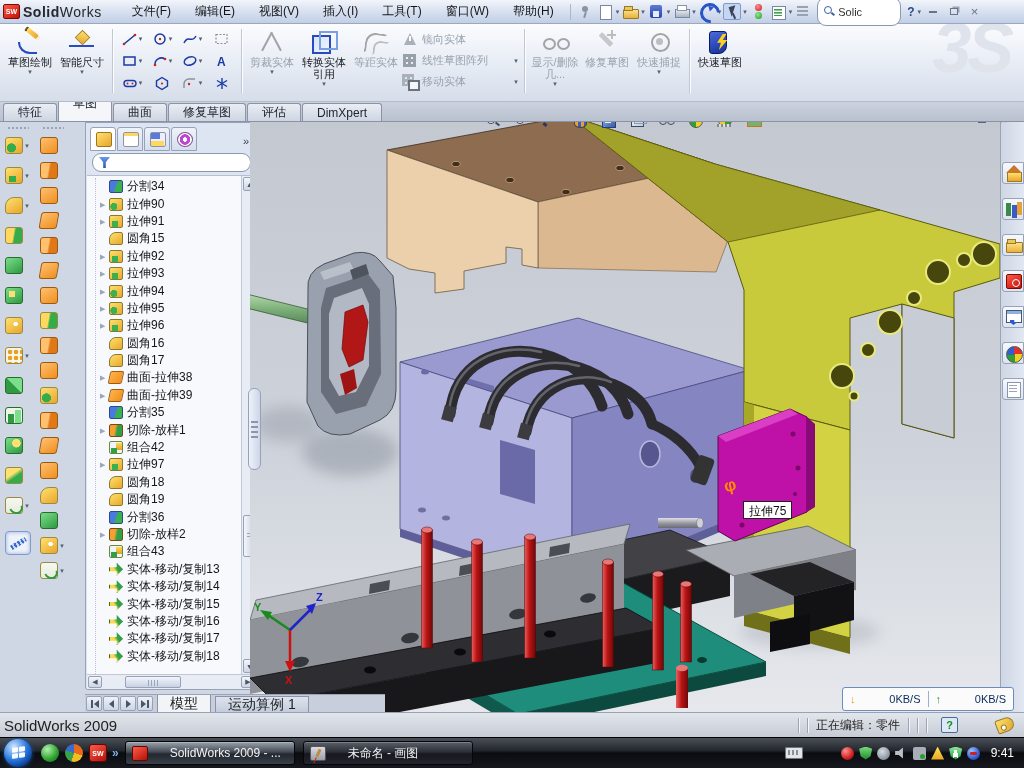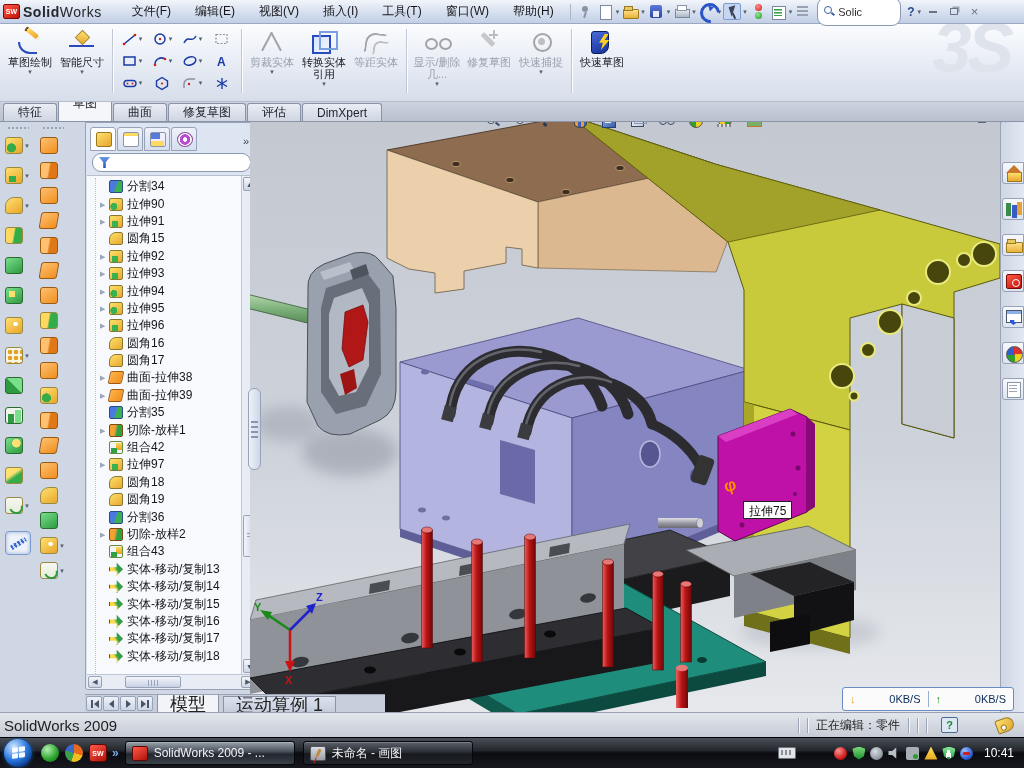--- a/index.html
+++ b/index.html
@@ -270,21 +270,21 @@
     background:repeating-linear-gradient(#9aa6ba 0 1px,transparent 1px 3px);}
 
   
   #doctabs{position:absolute;left:85px;top:572px;width:300px;height:18px;display:flex;align-items:flex-start;background:#c8cedb;border-top:1px solid #9aa4b6;}
   .navb{width:16px;height:15px;margin:1px 0 0 1px;background:linear-gradient(#eef2fa,#cdd6e6);
     border:1px solid #98a2b6;border-radius:2px;display:flex;align-items:center;justify-content:center;}
   .navtri{width:0;height:0;border-top:4px solid transparent;border-bottom:4px solid transparent;}
   .tri-l{border-right:5px solid #4a5568;}
   .tri-r{border-left:5px solid #4a5568;}
   .navbar-end{width:2px;height:8px;background:#4a5568;margin:0 1px;}
-  .doctab{height:17px;margin-top:1px;padding:0 12px;display:flex;align-items:center;font-size:18px;color:#222;
+  .doctab{height:17px;margin-top:1px;padding:0 12px;display:flex;align-items:center;font-size:14px;color:#222;
     background:linear-gradient(#dde3ee,#c4ccdc);border:1px solid #8a94a6;border-radius:0 0 0 0;margin-left:4px;}
   .doctab.act{background:#f2f4f8;border-top:none;height:18px;margin-top:0;}
 
   
   #statusbar{position:absolute;left:0;top:712px;width:1024px;height:25px;
     background:linear-gradient(#e2e6ec,#c6cbd5);border-top:1px solid #98a2b2;display:flex;align-items:center;z-index:8;}
   #status-left{font-size:15px;color:#222;margin-left:4px;flex:1;}
   .st-sep{width:1px;height:15px;background:#9aa4b4;box-shadow:1px 0 0 #f4f6fa;margin:0 4px;}
   #status-edit{font-size:12px;color:#222;margin:0 4px;}
   .st-help{width:17px;height:16px;background:#dce8f4;border:1px solid #4a6a9a;border-radius:2px;margin:0 10px;
@@ -300,21 +300,21 @@
   #startorb{width:28px;height:28px;margin:0 6px 0 4px;border-radius:50%;position:relative;
     background:radial-gradient(circle at 35% 28%,#cfe6ff,#2a7ae0 48%,#0a3a8a 78%,#041c40);box-shadow:0 0 4px #1a4a90;}
   #startorb .flag{position:absolute;left:8px;top:8px;display:grid;grid-template-columns:6px 6px;grid-template-rows:5px 5px;gap:1px;transform:skewY(-8deg);}
   #startorb .flag i{background:#fff;border-radius:1px;opacity:.95;}
   .ql{width:18px;height:18px;margin:0 3px;border-radius:3px;}
   .ql-green{background:radial-gradient(circle at 35% 30%,#b0f0b0,#2aa02a 60%,#0a6a1a);border-radius:50%;}
   .ql-multi{background:conic-gradient(#e86820 0 30%,#f0c020 0 55%,#3aa04a 0 80%,#3a6ad0 0);border-radius:50%;}
   .ql-sw{background:linear-gradient(145deg,#ff5a4a,#b01208);border:1px solid #600804;display:flex;align-items:center;justify-content:center;color:#fff;font-size:7px;font-weight:bold;}
   .ql-chev{color:#7ab0e8;font-size:12px;font-weight:bold;margin:0 6px 0 2px;}
   .task{height:24px;width:170px;margin-right:8px;border-radius:3px;border:1px solid #05060a;
-    display:flex;align-items:center;padding:0 6px;gap:6px;
+    display:flex;align-items:center;padding:0 6px;gap:22px;
     background:linear-gradient(#5a6069,#2b2f36 45%,#16181e 55%,#22252c);box-shadow:inset 0 1px 0 rgba(255,255,255,.22);}
   .task.active{background:linear-gradient(#9aa2ac,#454c56 45%,#23272f 55%,#3a4149);}
   .task .tklabel{font-size:12px;color:#f2f3f5;white-space:nowrap;overflow:hidden;text-overflow:ellipsis;}
   .tk{width:16px;height:15px;flex:none;border-radius:2px;}
   .tk-sw{background:linear-gradient(145deg,#ff5a4a,#b01208);border:1px solid #600804;display:flex;align-items:center;justify-content:center;color:#fff;font-size:6px;font-weight:bold;}
   .tk-paint{position:relative;background:linear-gradient(#d8dce2,#9aa0a8);border:1px solid #555;}
   .tk-paint::after{content:"";position:absolute;left:6px;top:2px;width:3px;height:8px;background:#c08a40;transform:rotate(25deg);box-shadow:0 8px 0 -1px #d02020;}
   #trayarea{margin-left:auto;display:flex;align-items:center;}
   .kb{width:18px;height:12px;margin-right:36px;background:#e2e6ea;border-radius:2px;box-shadow:inset 0 0 0 1px #70767e;
     background-image:repeating-linear-gradient(90deg,#8a9098 0 2px,transparent 2px 4px);background-size:12px 5px;background-position:3px 3px;background-repeat:no-repeat;}
@@ -498,20 +498,40 @@
             <span class="rlabel">转换实体引用</span>
             <span class="rdd">▾</span>
           </div>
 
           <div class="rbtn dis">
             <span class="ri ri-offset"></span>
             <span class="rlabel">等距实体</span>
             <span class="rdd" style="visibility: hidden;">▾</span>
           </div>
         </div>
+      <div id="stack3">
+
+          <div class="srow dis">
+            <span class="si si-mirror"></span>
+            <span class="slabel">镜向实体</span>
+            <span class="dd2" style="visibility: hidden;">▾</span>
+          </div>
+
+          <div class="srow dis">
+            <span class="si si-pattern"></span>
+            <span class="slabel">线性草图阵列</span>
+            <span class="dd2">▾</span>
+          </div>
+
+          <div class="srow dis">
+            <span class="si si-move"></span>
+            <span class="slabel">移动实体</span>
+            <span class="dd2">▾</span>
+          </div>
+        </div>
       <span class="rsep"></span>
       <div class="rgroup">
 
           <div class="rbtn dis">
             <span class="ri ri-relations"></span>
             <span class="rlabel">显示/删除几...</span>
             <span class="rdd">▾</span>
           </div>
 
           <div class="rbtn dis">
@@ -1319,17 +1339,17 @@
           <span class="tr tr-spk"></span>
 
           <span class="tr tr-phone"></span>
 
           <span class="tr tr-warn"></span>
 
           <span class="tr tr-shield2"></span>
 
           <span class="tr tr-blue"></span>
         </span>
-      <span id="clock">10:41</span>
+      <span id="clock">9:41</span>
     </div>
   </div>
 
 </div>
 
 </body></html>

